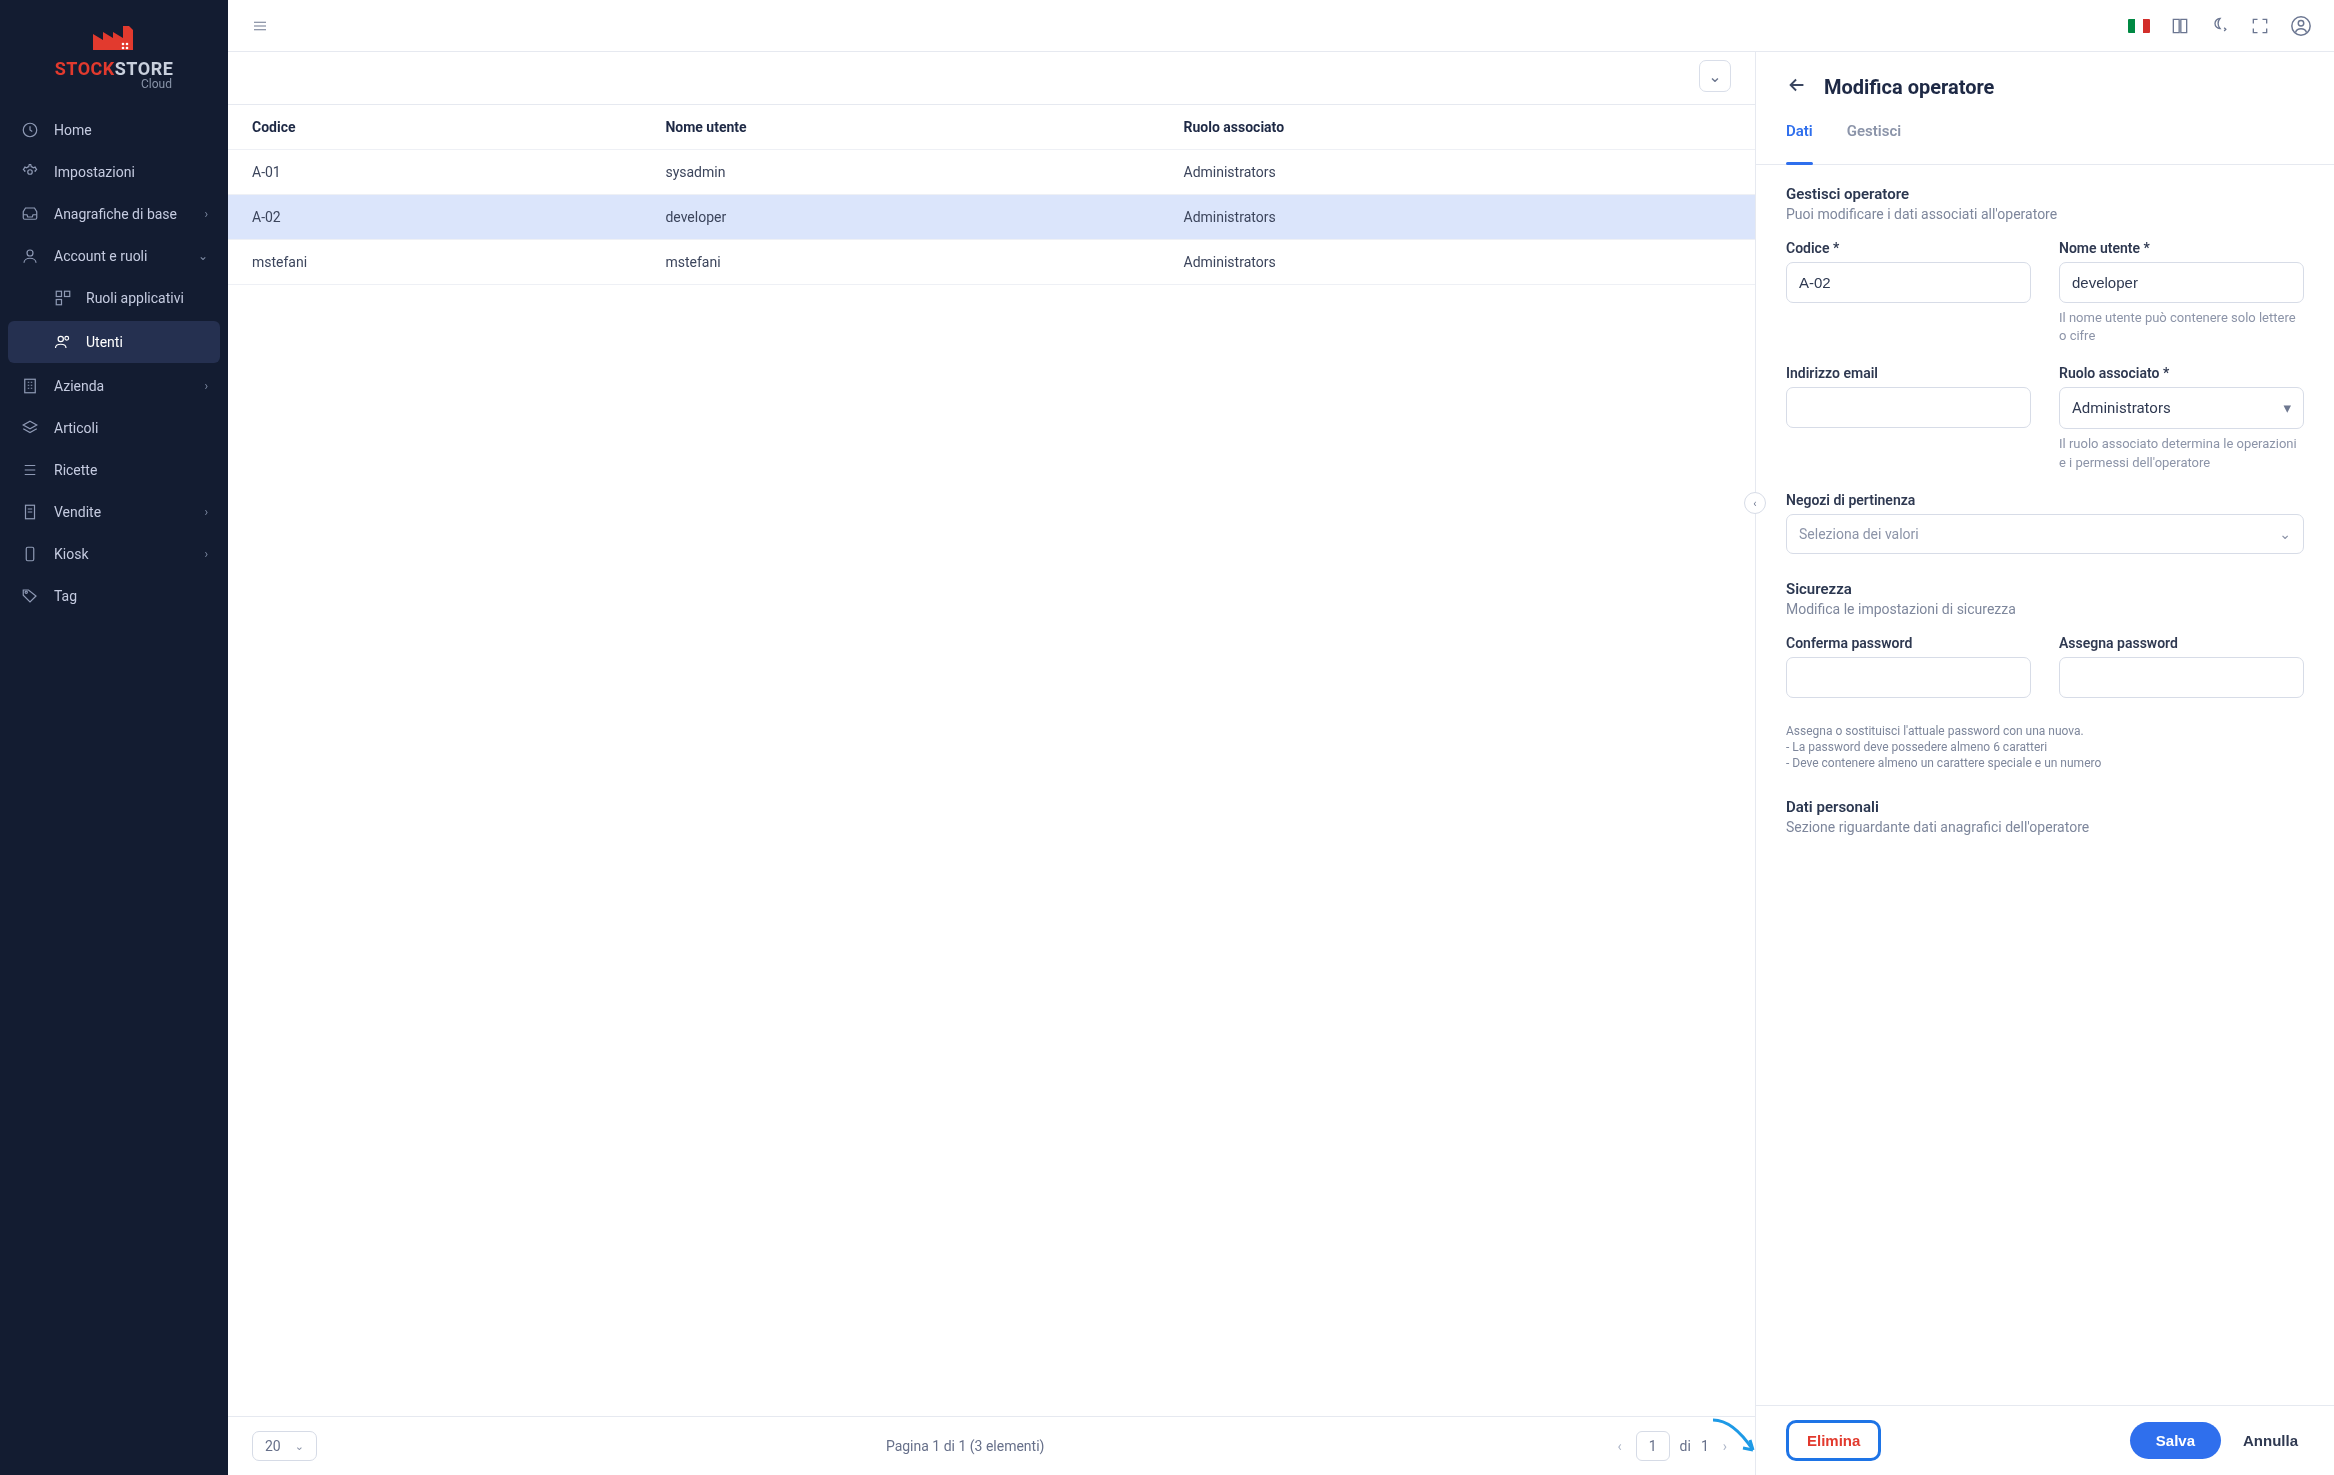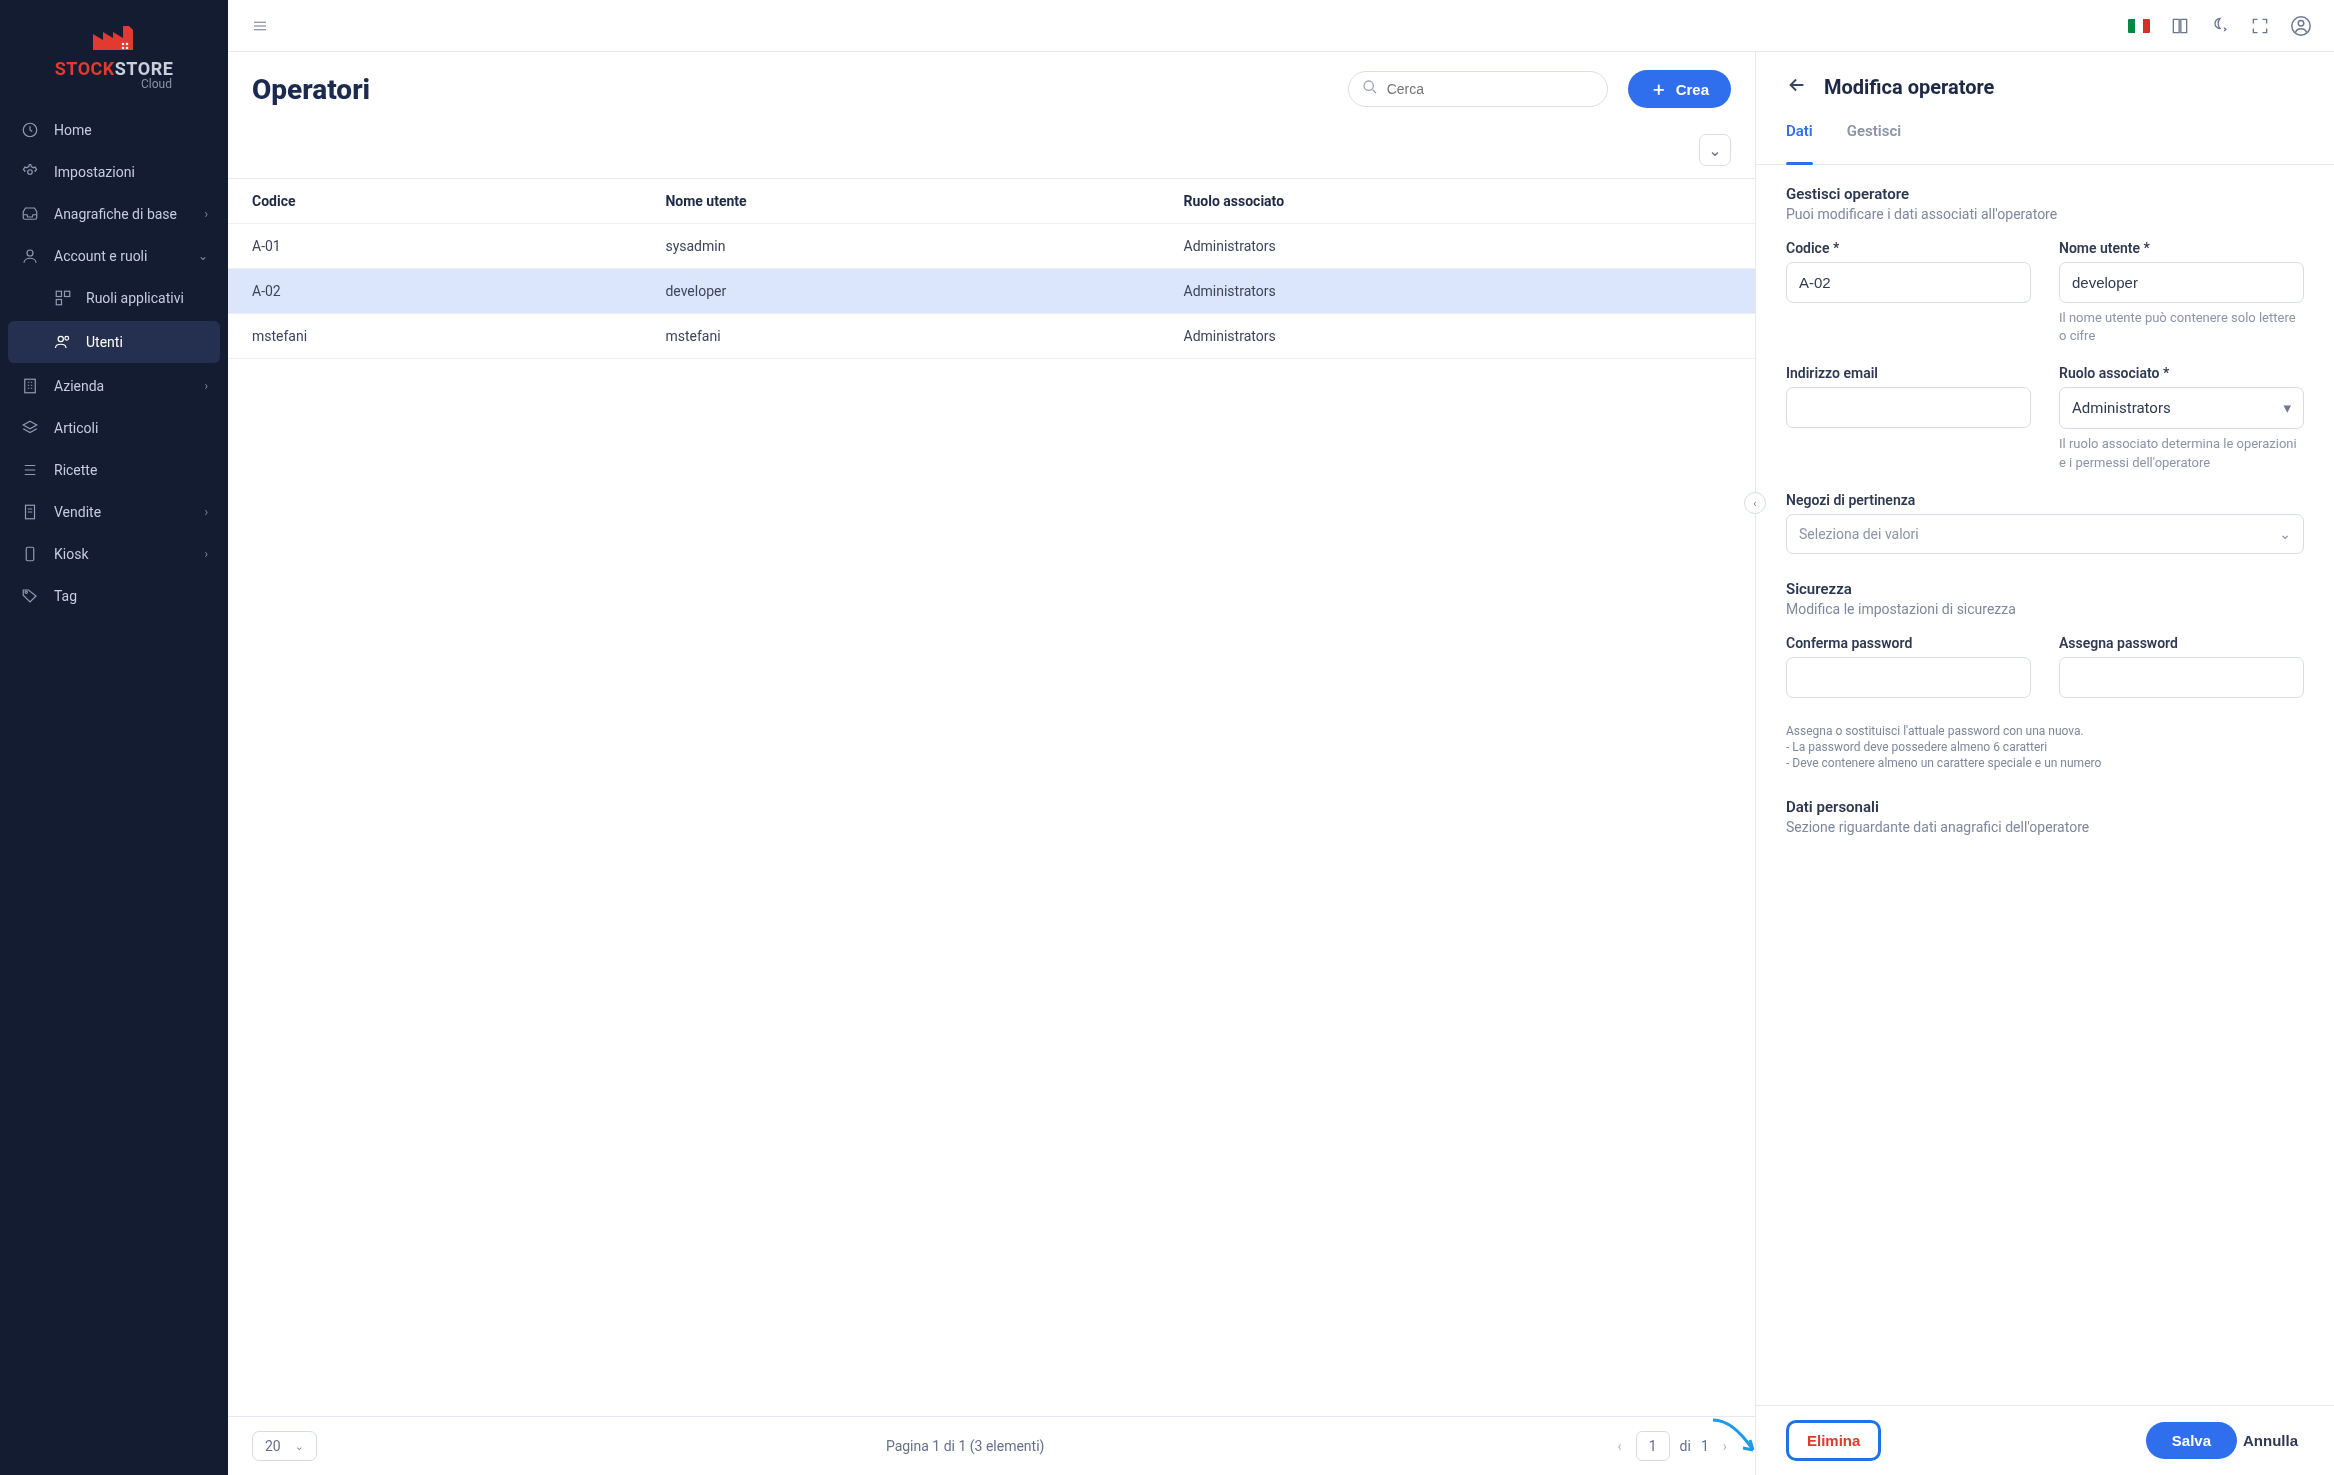--- a/index.html
+++ b/index.html
@@ -90,21 +90,21 @@
     width:100%; padding:11px 12px; font-size:15px; border:1px solid #d7dce7; border-radius:7px; color:#2f3951;
     background:#fff;
   }
   .fld .select { display:flex; align-items:center; justify-content:space-between; cursor:pointer;}
   .fld .hint { font-size:13px; color:#8c94a8; margin-top:6px; line-height:1.4;}
   .multi { display:flex; align-items:center; justify-content:space-between; padding:11px 12px; border:1px solid #d7dce7; border-radius:7px; color:#8c94a8; font-size:14px; cursor:pointer;}
 
   .pw-notes p { font-size:12px; color:#7e879c; margin:2px 0;}
 
   .detail-actions { position:absolute; bottom:0; left:0; right:0; border-top:1px solid #e6e9f0; background:#fff;
-    display:flex; align-items:center; padding:14px 30px; }
+    display:flex; align-items:center; padding:14px 30px; gap:16px;}
   .btn-delete { border:3px solid #1e74e6; color:#e23a2e; font-weight:700; font-size:15px; padding:9px 18px; border-radius:10px; background:#fff; cursor:pointer;}
   .btn-save   { margin-left:auto; background:#2f6fed; color:#fff; border:none; border-radius:999px; padding:10px 26px; font-weight:700; font-size:15px; cursor:pointer;}
   .btn-cancel { background:none; border:none; color:#2f3951; font-weight:700; font-size:15px; cursor:pointer; padding:10px 6px;}
 
   .collapse-handle { position:absolute; left:-12px; top:440px; width:22px; height:22px; border:1px solid #d7dce7; border-radius:50%; background:#fff; display:flex; align-items:center; justify-content:center; font-size:11px; color:#6e7890; cursor:pointer;}
 
   .arrow-svg { position:absolute; left:-48px; bottom:10px; pointer-events:none;}
 </style>
 </head>
 <body>
@@ -274,34 +274,20 @@
             <circle cx="12" cy="9" r="3"></circle>
             <path d="M6 19c1-3 4-4 6-4s5 1 6 4"></path>
           </svg>
         </span>
     </div>
   </div>
 
   <div class="content">
 
     <section class="list-pane">
-      <div class="list-header">
-        <div class="list-title">Operatori</div>
-        <div class="search-wrap">
-          <span class="sico"><svg width="16" height="16" viewBox="0 0 24 24" fill="none" stroke="currentColor" stroke-width="2">
-                <circle cx="10" cy="10" r="7"></circle>
-                <path d="M21 21l-5-5"></path>
-              </svg></span>
-          <input placeholder="Cerca" style="">
-        </div>
-        <button class="btn-create">
-          <span style="font-size:18px;line-height:1;">＋</span>
-          <span>Crea</span>
-        </button>
-      </div>
 
       <div class="filter-row">
         <div class="filter-btn">
           <span>⌄</span>
         </div>
       </div>
 
       <table class="table">
         <thead>
           <tr>

